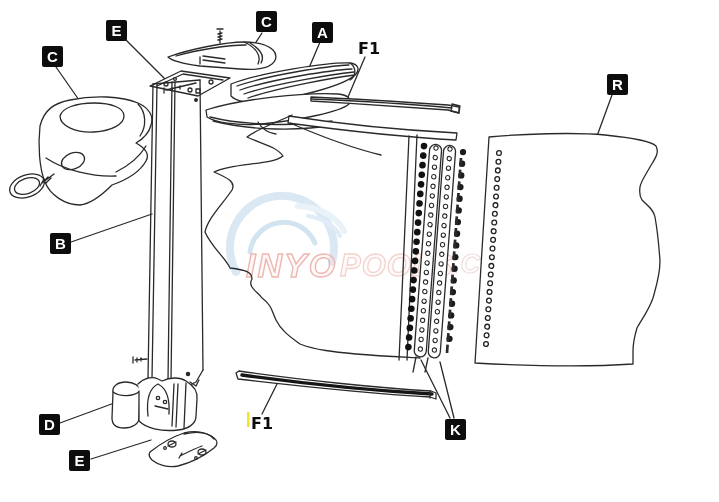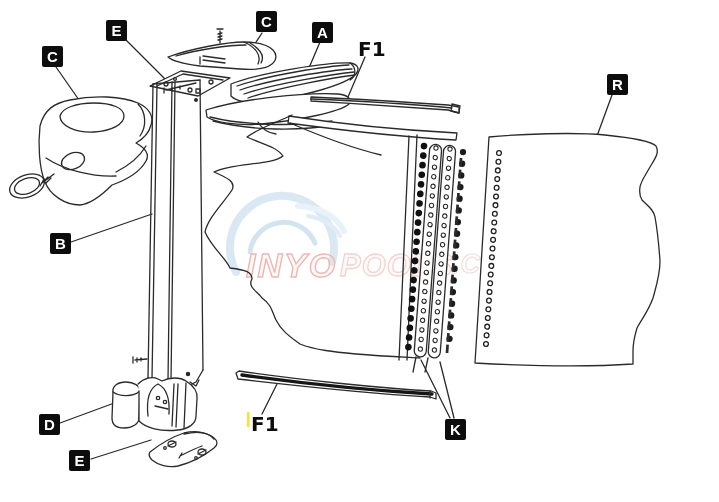--- a/index.html
+++ b/index.html
@@ -7,21 +7,21 @@
     position:relative;width:719px;height:502px;background:#ffffff;overflow:hidden;
     font-family:"Liberation Sans",sans-serif;
   }
   .art{position:absolute;left:0;top:0;}
   .tag{
     position:absolute;width:21px;height:21px;background:#0d0d0d;color:#ffffff;
     font-weight:bold;font-size:15px;line-height:21px;text-align:center;
     border-radius:2px;user-select:none;
   }
   .freetag{
-    position:absolute;font-weight:bold;font-size:20px;color:#0d0d0d;
+    position:absolute;font-weight:bold;font-size:16px;color:#0d0d0d;
     font-family:"DejaVu Sans",sans-serif;line-height:16px;user-select:none;
   }
 </style>
 </head>
 <body>
 
 <div class="stage">
 
   <svg class="art" width="719" height="502" viewBox="0 0 719 502">
 

